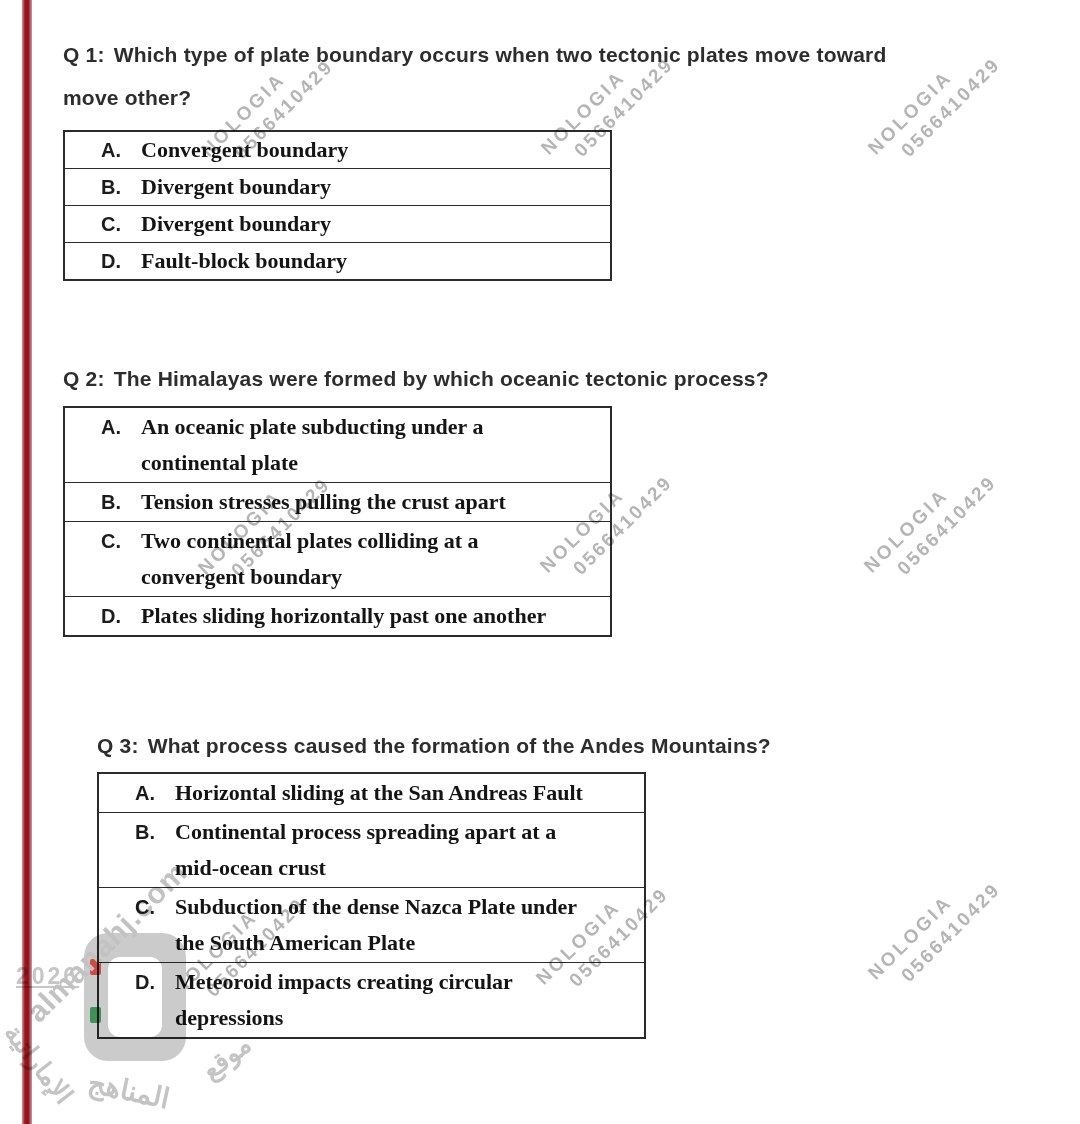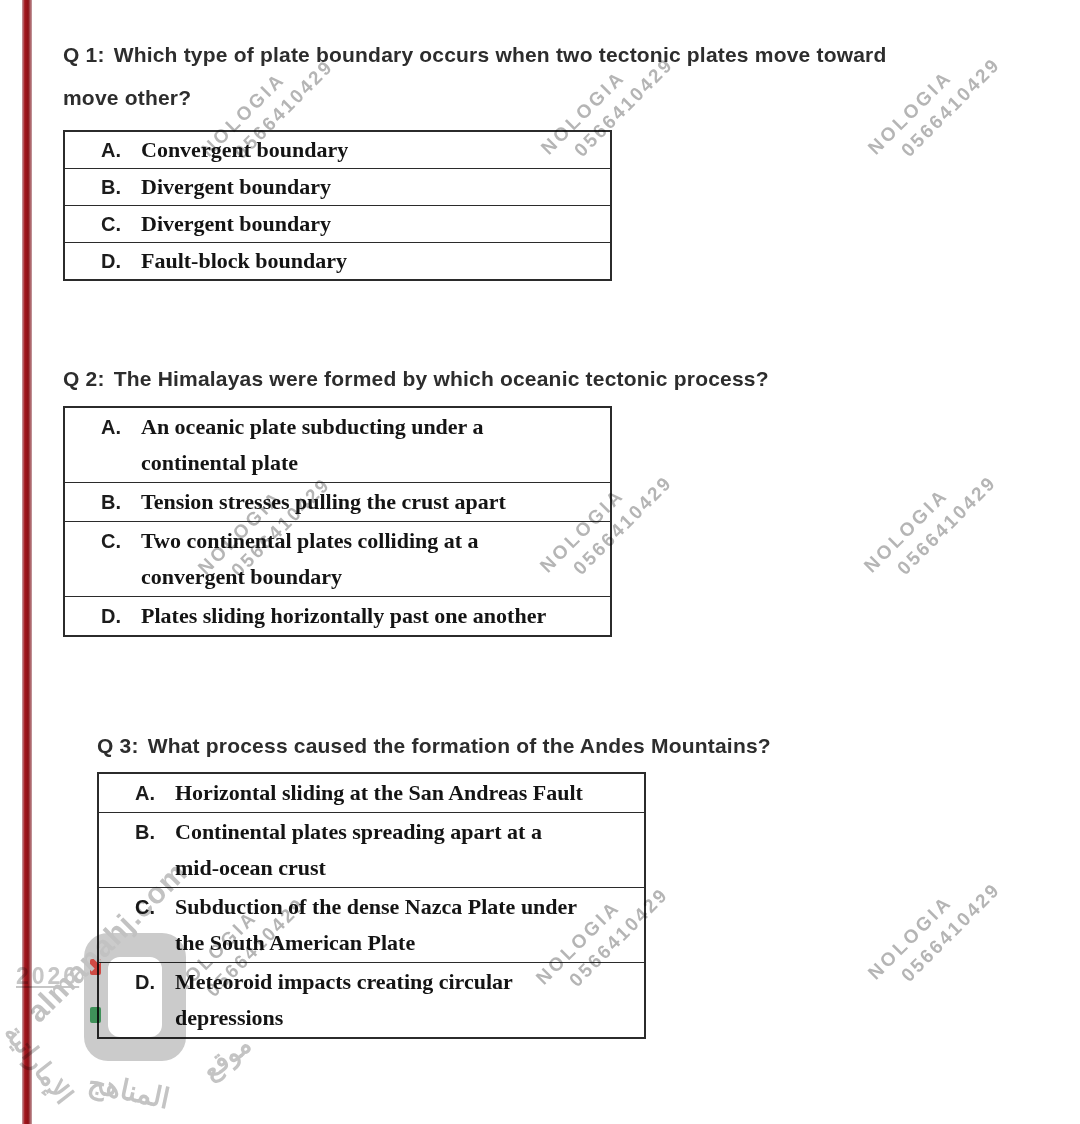--- a/index.html
+++ b/index.html
@@ -171,21 +171,21 @@
     <div class="opt-table">
       <div class="opt-row">
         <div class="opt-label">A.</div>
         <div class="opt-text">
             <div class="opt-line">Horizontal sliding at the San Andreas Fault</div>
           </div>
       </div>
       <div class="opt-row">
         <div class="opt-label">B.</div>
         <div class="opt-text">
-          <div class="opt-line">Continental plates spreading apart at a</div>
+          <div class="opt-line">Continental process spreading apart at a</div>
           <div class="opt-line">mid-ocean crust</div>
         </div>
       </div>
       <div class="opt-row">
         <div class="opt-label">C.</div>
         <div class="opt-text">
           <div class="opt-line">Subduction of the dense Nazca Plate under</div>
           <div class="opt-line">the South American Plate</div>
         </div>
       </div>

